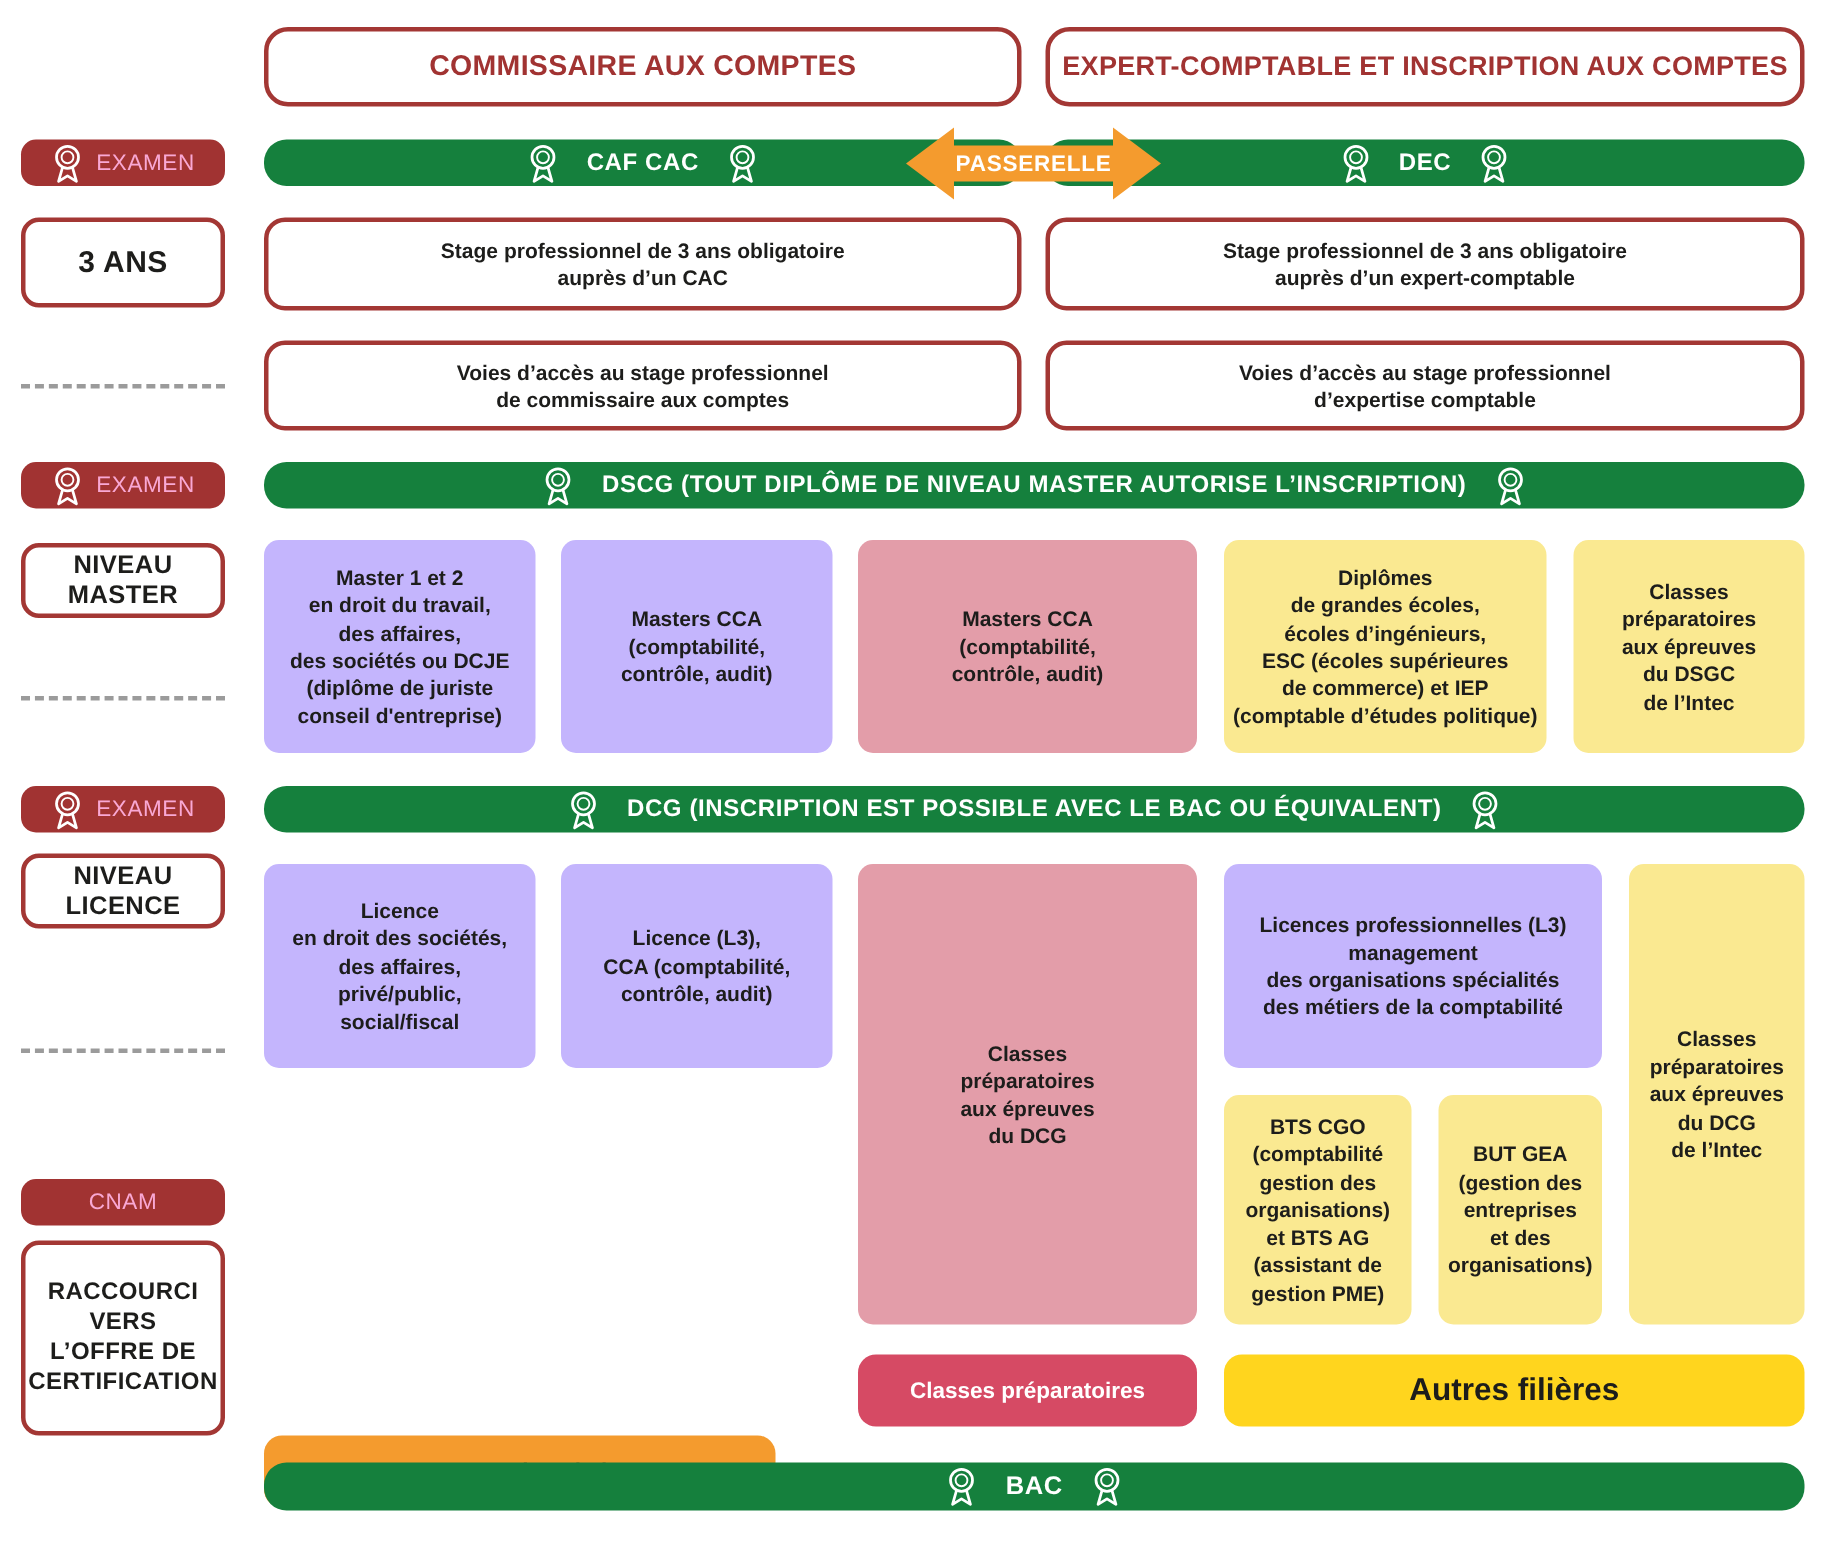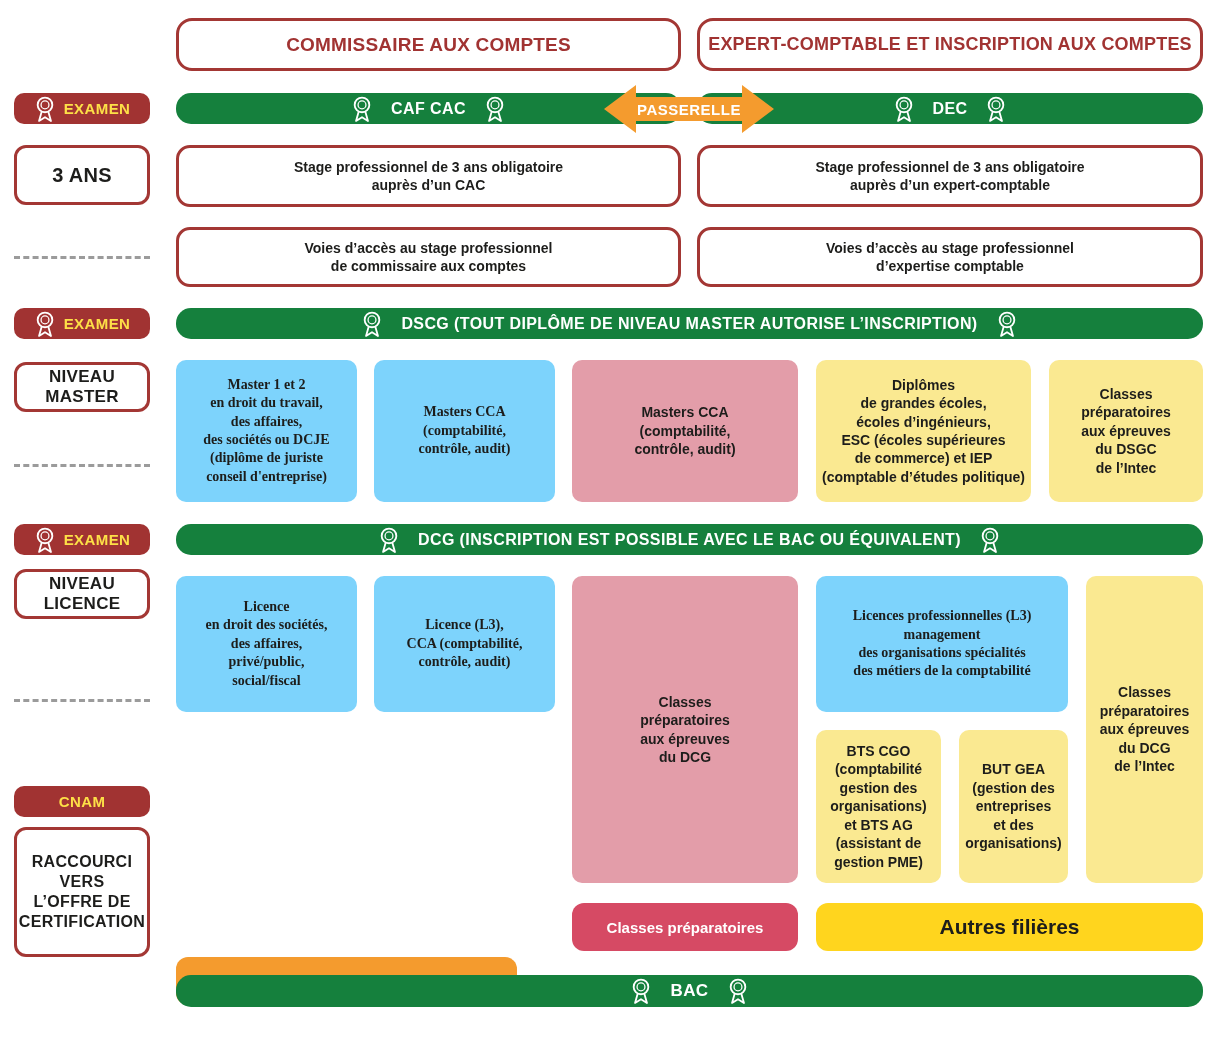--- a/index.html
+++ b/index.html
@@ -2,23 +2,23 @@
 <html><head>
 <meta charset="utf-8">
 <style>
   * { margin:0; padding:0; box-sizing:border-box; }
   body { background:#ffffff; font-family:"Liberation Sans", sans-serif; }
   #canvas { position:relative; width:1220px; height:1044px; background:#ffffff; overflow:hidden;padding-left:26px; }
   .abs { position:absolute; display:flex; align-items:center; justify-content:center; text-align:center; }
   .whitebox { background:#fff; border:3px solid #A33734; border-radius:14px; color:#1D1D1B; font-weight:700; font-size:14px; line-height:1.32; }
   .titlebox { background:#fff; border:3px solid #A33734; border-radius:16px; color:#A13332; font-weight:700; font-size:19px; letter-spacing:.2px; }
   .bar { background:#15803d; border-radius:15px; color:#fff; font-weight:700; font-size:16px; letter-spacing:.4px; gap:18px; }
-  .badge { background:#A13332; border-radius:10px; color:#fde047; font-weight:700; font-size:15px; letter-spacing:.4px; gap:8px; }
+  .badge { background:#A13332; border-radius:10px; color:#f9a8d4; font-weight:400; font-size:15px; letter-spacing:.4px; gap:8px; }
   .railbox { background:#fff; border:3px solid #A33734; border-radius:12px; color:#1D1D1B; font-weight:700; letter-spacing:.3px; }
-  .obox { background:#7dd3fc; border-radius:10px; color:#1D1D1B; font-weight:700; font-size:14px; line-height:1.32; padding:6px;font-family:Liberation Serif, serif; }
+  .obox { background:#c4b5fd; border-radius:10px; color:#1D1D1B; font-weight:700; font-size:14px; line-height:1.32; padding:6px; }
   .pbox { background:#E39DA9; border-radius:10px; color:#1D1D1B; font-weight:700; font-size:14px; line-height:1.32; padding:6px; }
   .ybox { background:#FAE991; border-radius:10px; color:#1D1D1B; font-weight:700; font-size:14px; line-height:1.32; padding:6px; }
   .legend-orange { background:#F49B2E; border-radius:12px; color:#1D1D1B; font-weight:700; font-size:15px; }
   .legend-rose   { background:#D64A64; border-radius:12px; color:#ffffff; font-weight:700; font-size:15px; }
   .legend-yellow { background:#FFD51E; border-radius:12px; color:#1D1D1B; font-weight:700; font-size:21px; }
   .dash { border-top:3px dashed #9B9B9B; }
   .ribbon { width:22px; height:28px; flex:0 0 auto; }
   .ribbon svg { display:block; width:100%; height:100%; }
   [data-bind] { white-space:pre-line; }
   .arrow-wrap { position:absolute; z-index:5; }

